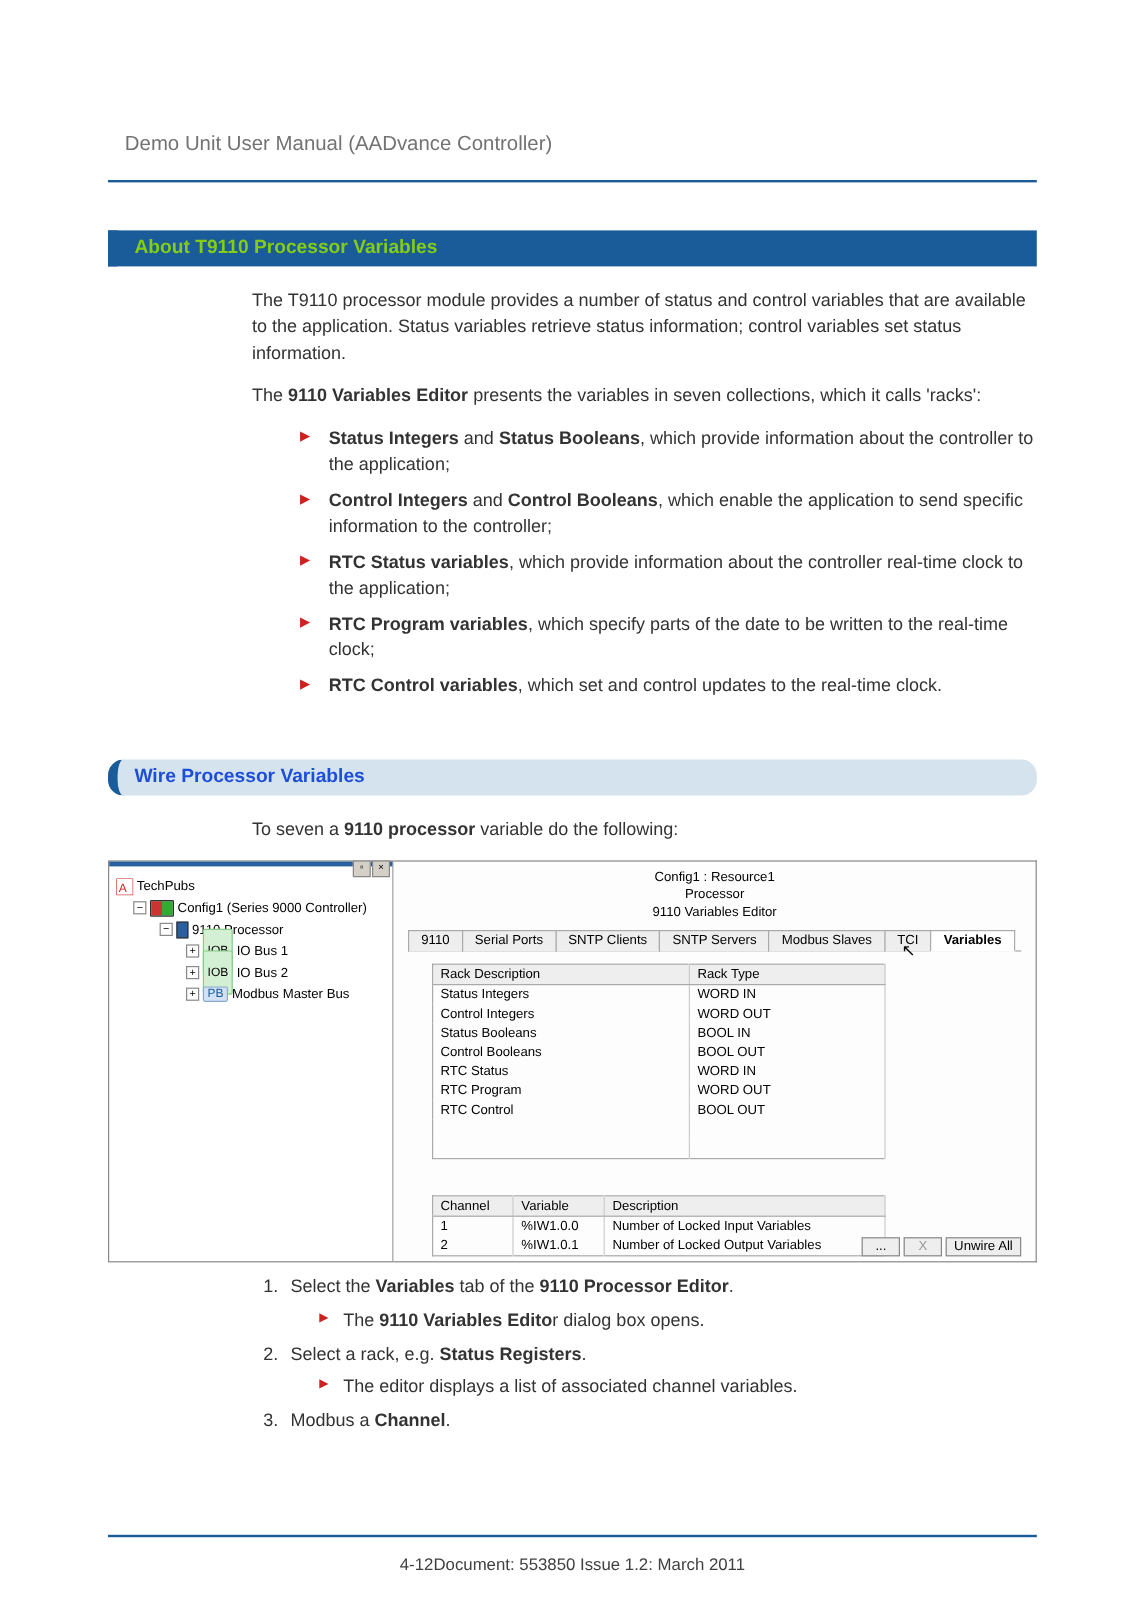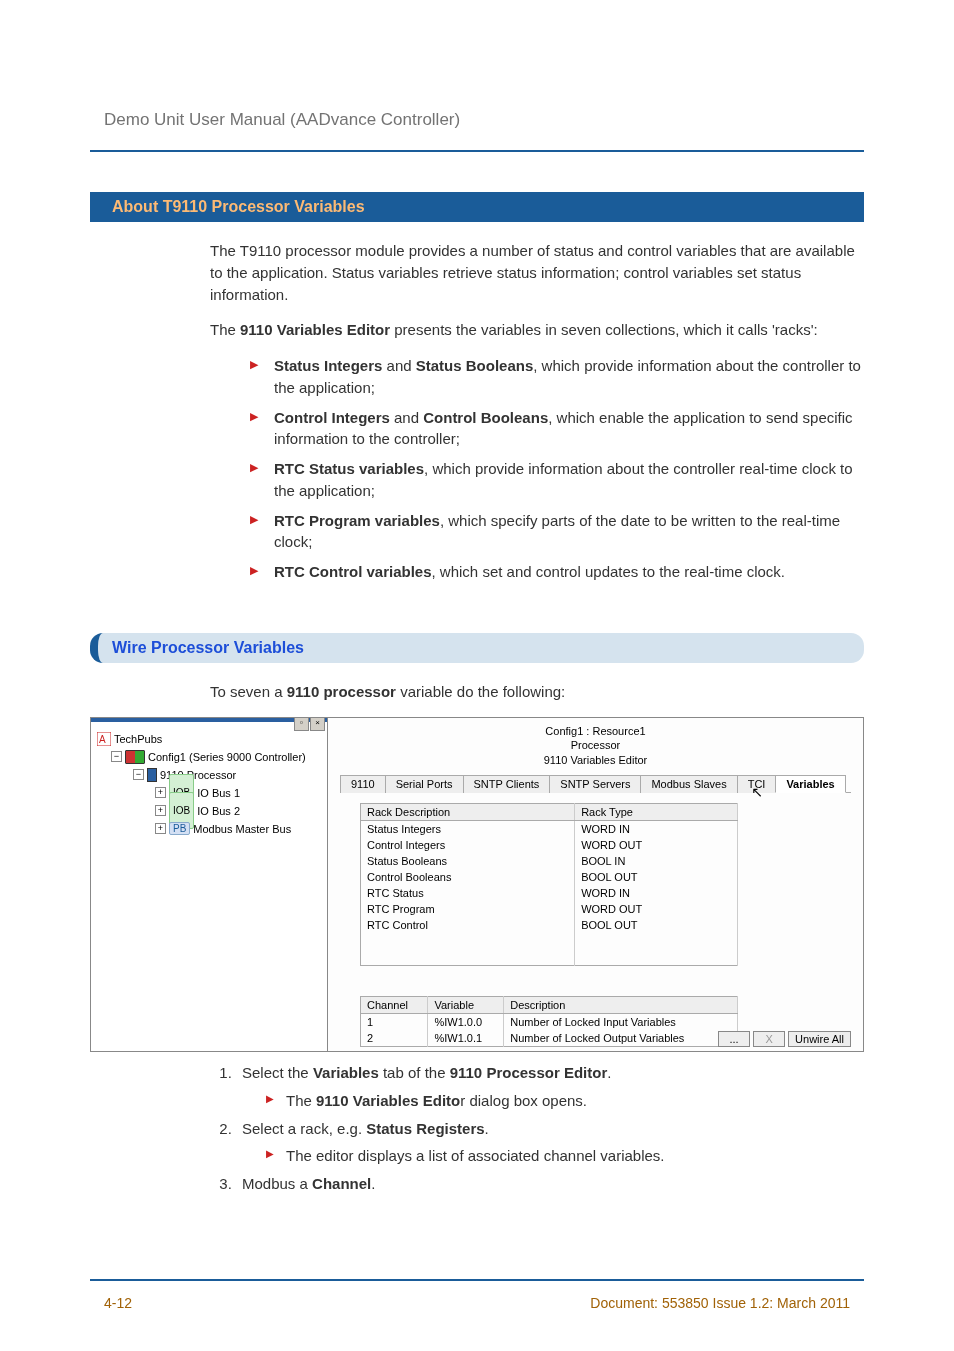--- a/index.html
+++ b/index.html
@@ -23,21 +23,21 @@
     margin-bottom: 20px;
     padding-left: 14px;
   }
   .header-rule {
     border: none;
     border-top: 2px solid #1a5c99;
     margin: 0 0 40px 0;
   }
   .sec-heading-dark {
     background: #1a5c99;
-    color: #fdba74;
+    color: #84cc16;
     font-weight: bold;
     font-size: 16px;
     padding: 6px 14px;
     border-left: 8px solid #1a5c99;
     margin-bottom: 18px;
   }
   .sec-heading-light {
     background: #d5e3ee;
     color: #1d4ed8;
     font-weight: bold;
@@ -299,22 +299,22 @@
     left: 90px;
     right: 90px;
   }
   .footer-rule {
     border: none;
     border-top: 2px solid #1a5c99;
     margin: 0 0 14px 0;
   }
   .footer-row {
     display: flex;
-    justify-content: space-between;
-    color: #a16207;
+    justify-content: center;
+    color: #404040;
     font-size: 14px;
     padding: 0 14px;
   }
 </style>
 </head>
 <body>
 
 <div class="page">
 
   <div class="header-title">Demo Unit User Manual  (AADvance Controller)</div>

